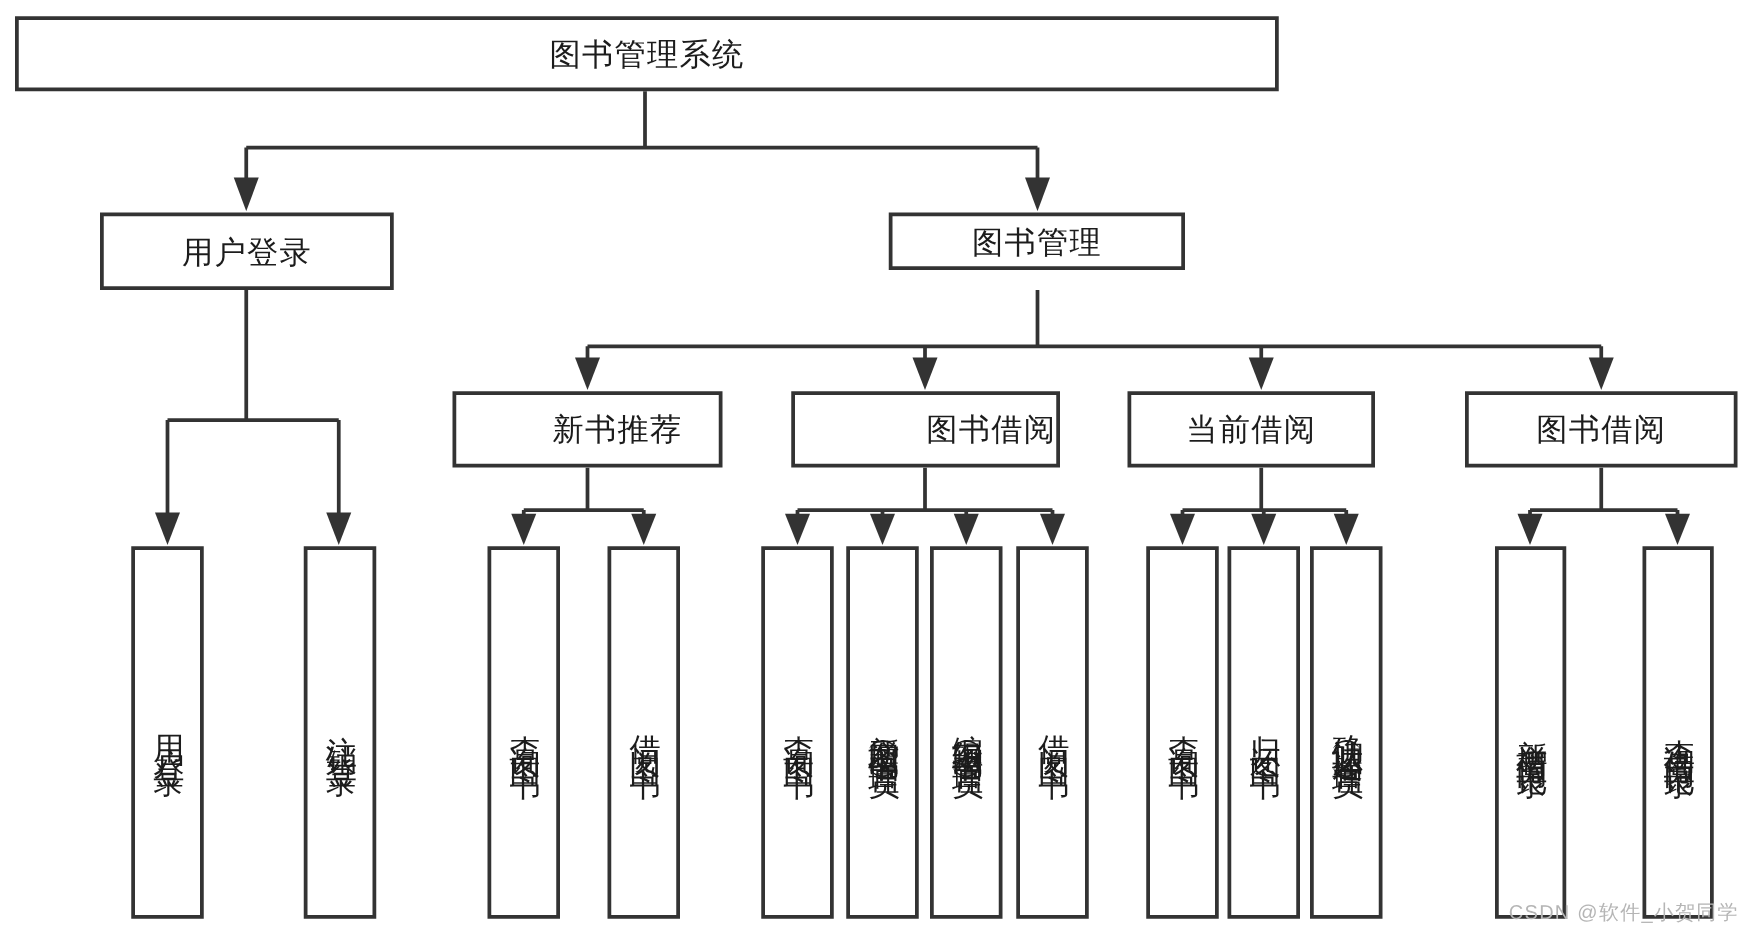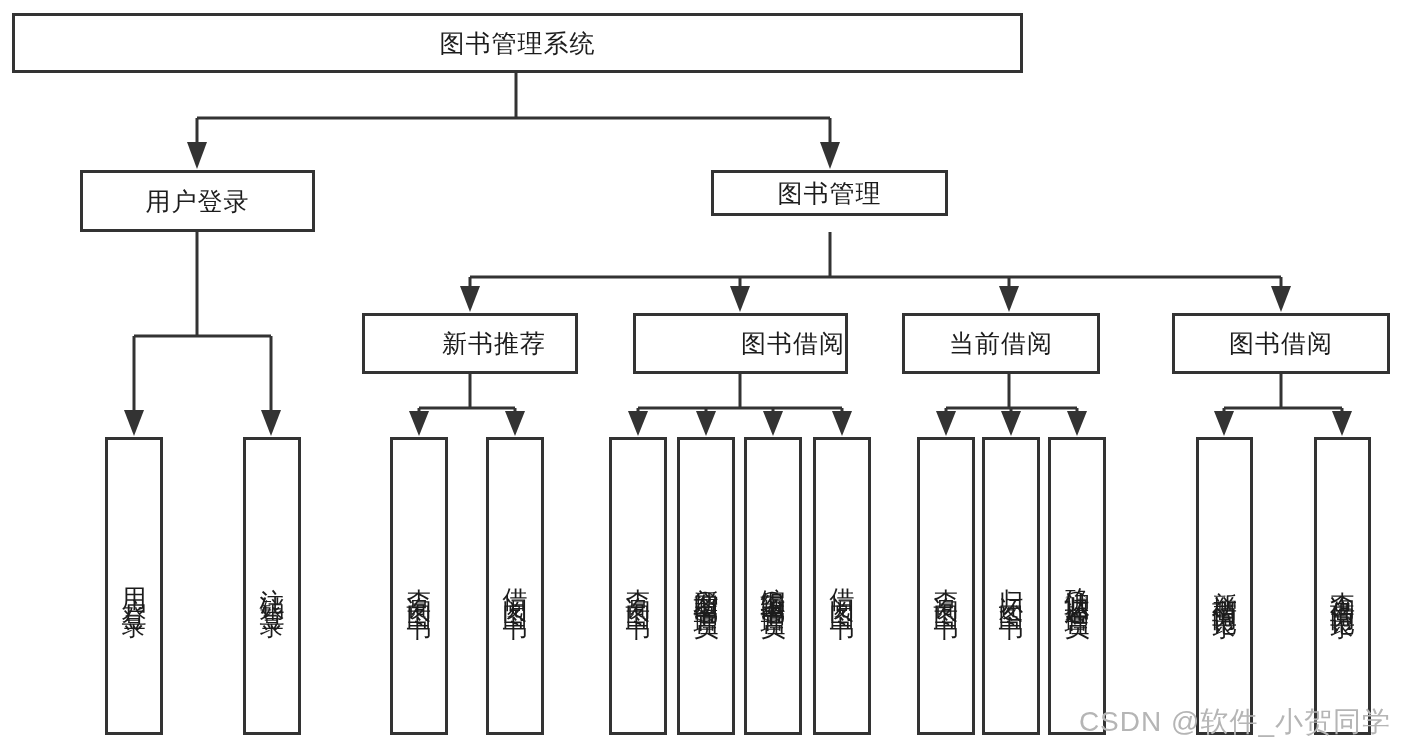--- a/index.html
+++ b/index.html
@@ -24,21 +24,21 @@
   .box-v{top:437px;height:298px;}
   .vtext{
     writing-mode:vertical-rl;text-orientation:mixed;
     font-size:25px;line-height:1;white-space:nowrap;
   }
   .v4{letter-spacing:9px;}
   .v6{letter-spacing:5px;}
   .v9{letter-spacing:4px;}
   .watermark{
     position:absolute;right:14px;bottom:6px;
-    font-size:28px;color:var(--watermark);letter-spacing:1px;white-space:nowrap;
+    font-size:16px;color:var(--watermark);letter-spacing:1px;white-space:nowrap;
   }
 </style>
 </head>
 <body>
 
 <div class="canvas">
 
   <svg class="connectors" viewBox="0 0 1405 747" xmlns="http://www.w3.org/2000/svg">
 
     <path d="M516 69 V118"></path>

